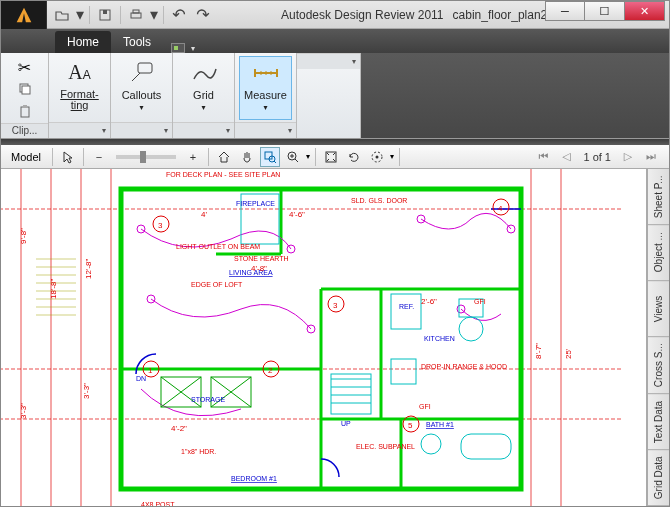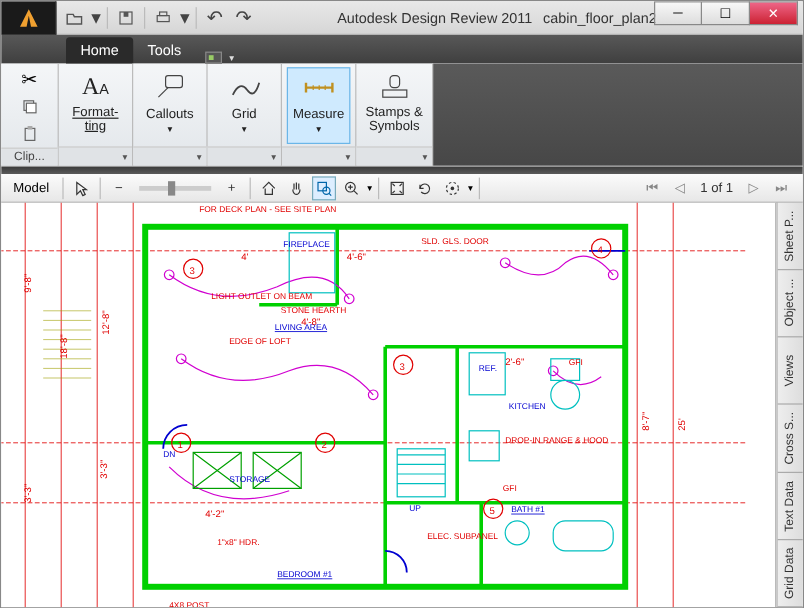--- a/index.html
+++ b/index.html
@@ -212,32 +212,20 @@
           </div>
         <div>Measure</div>
         <div style="font-size:8px;">▾</div>
       </div>
     </div>
     <div class="panel-title">
         <span class="drop">▾</span>
       </div>
   </div>
   <div class="panel" style="width:64px;">
-    <div class="panel-body">
-      <div class="bigbtn">
-        <div class="ico">
-            <svg width="28" height="24">
-              <rect x="10" y="2" width="8" height="10" rx="3" fill="none" stroke="#444"></rect>
-              <rect x="4" y="14" width="20" height="6" fill="none" stroke="#444"></rect>
-            </svg>
-          </div>
-        <div style="white-space:pre-line; line-height:11px;">Stamps &amp;
-Symbols</div>
-      </div>
-    </div>
     <div class="panel-title">
         <span class="drop">▾</span>
       </div>
   </div>
   <div style="flex:1; background:linear-gradient(#5a5a5a,#474747);"></div>
 </div>
 
 <div class="graybar"></div>
 
 <div class="toolbar">

